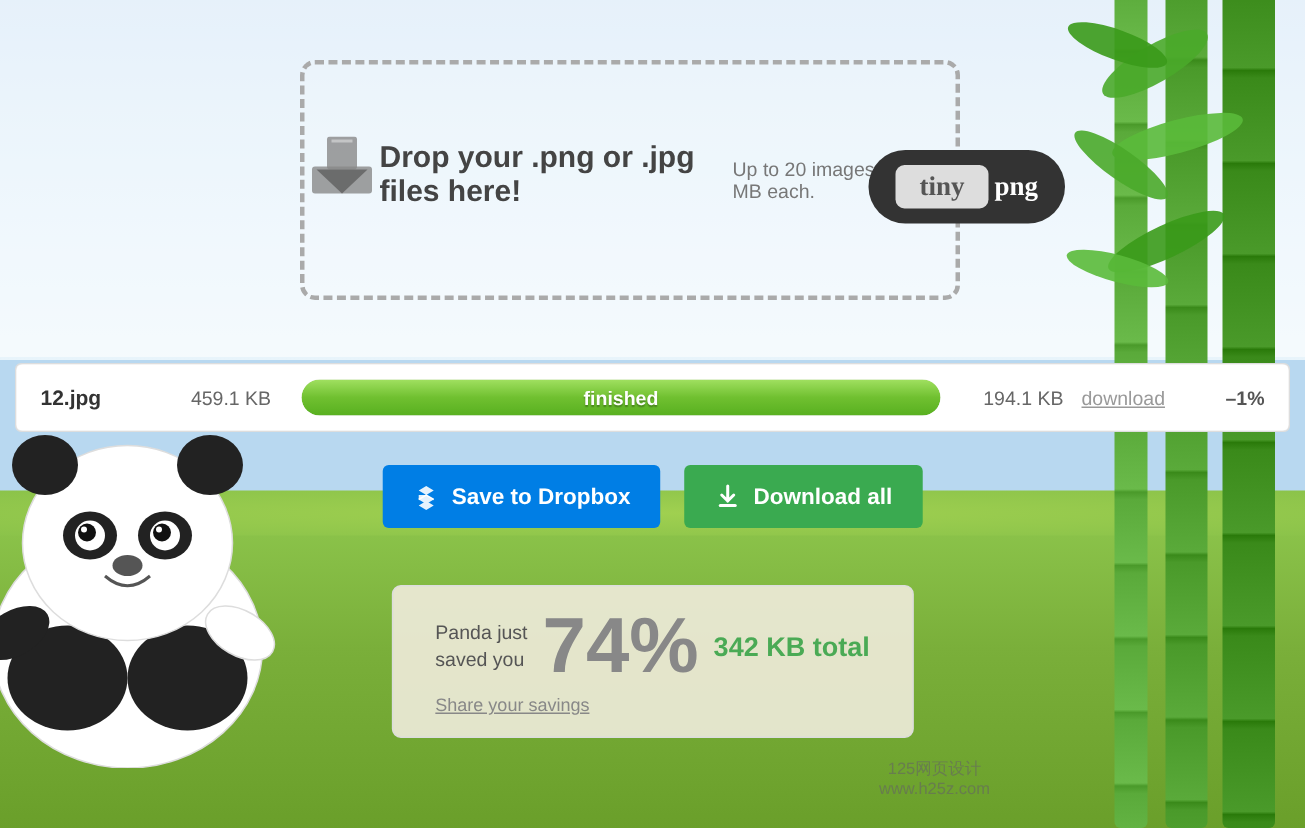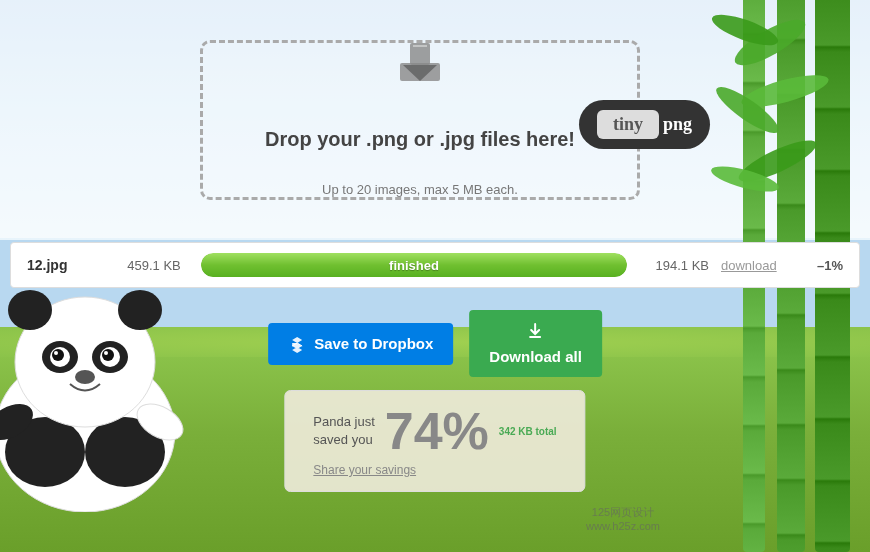--- a/index.html
+++ b/index.html
@@ -86,23 +86,23 @@
     .drop-zone {
       position: absolute;
       top: 40px;
       left: 200px;
       right: 230px;
       height: 160px;
       border: 3px dashed #aaa;
       border-radius: 10px;
       z-index: 5;
       display: flex;
-      flex-direction: column;
-      align-items: center;
-      justify-content: space-between;
+      flex-direction: row;
+      align-items: center;
+      justify-content: center;
       background: rgba(255,255,255,0.1);
     }
 
     .drop-icon {
       font-size: 36px;
       color: #666;
       margin-bottom: 10px;
     }
 
     .drop-title {
@@ -232,21 +232,20 @@
       color: #fff;
       border: none;
       border-radius: 4px;
       padding: 12px 20px;
       font-size: 15px;
       font-weight: bold;
       cursor: pointer;
       display: flex;
       align-items: center;
       gap: 8px;
-      flex-direction: column;
     }
 
     
     .savings-box {
       position: absolute;
       top: 390px;
       left: 50%;
       transform: translateX(-50%);
       z-index: 6;
       background: rgba(240,235,220,0.9);
@@ -271,21 +270,21 @@
     }
 
     .savings-percent {
       font-size: 52px;
       font-weight: bold;
       color: #888;
       line-height: 1;
     }
 
     .savings-total {
-      font-size: 10px;
+      font-size: 18px;
       color: #4aaa55;
       font-weight: bold;
     }
 
     .savings-share {
       font-size: 12px;
       color: #888;
       margin-top: 6px;
       text-decoration: underline;
       cursor: pointer;

